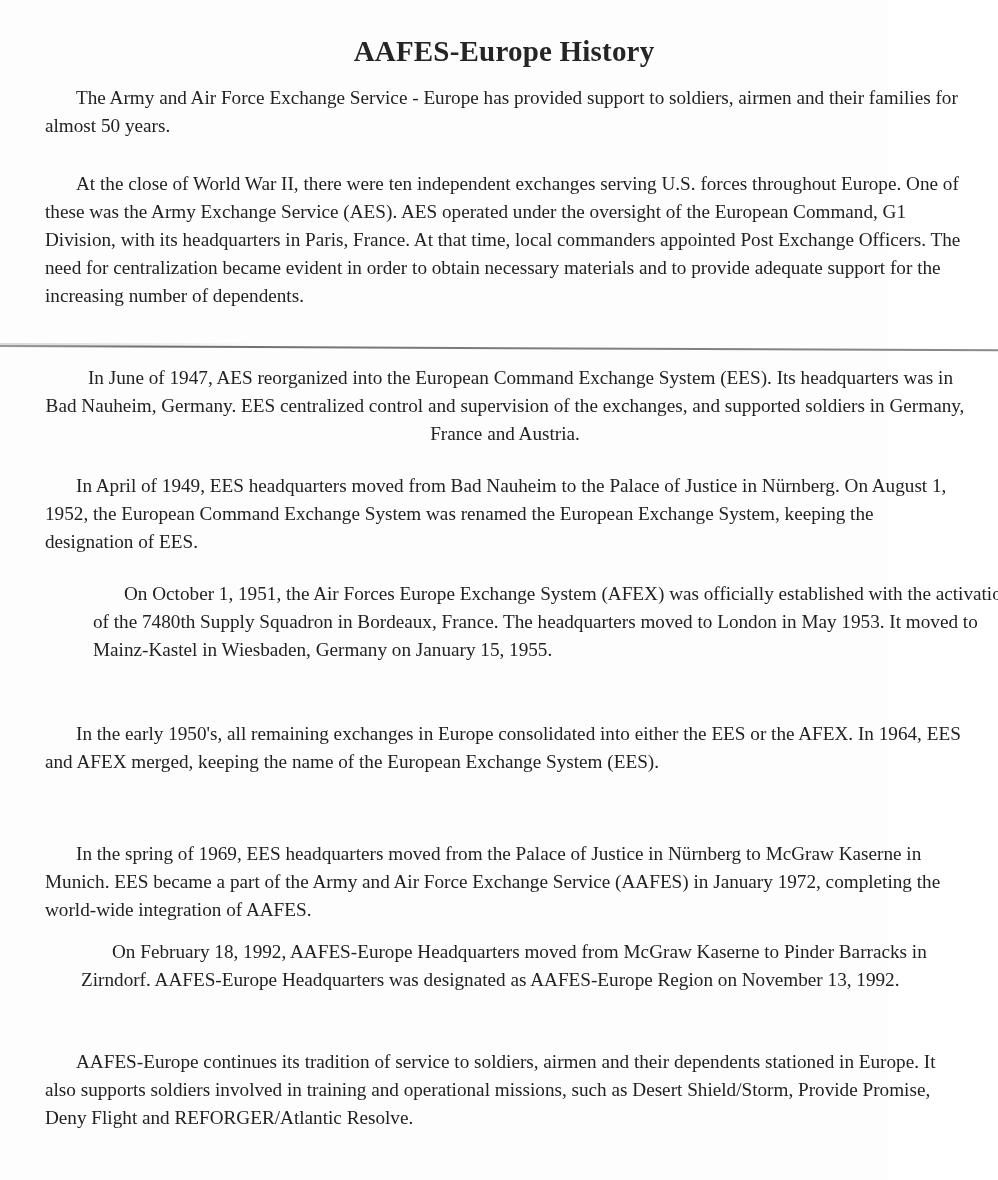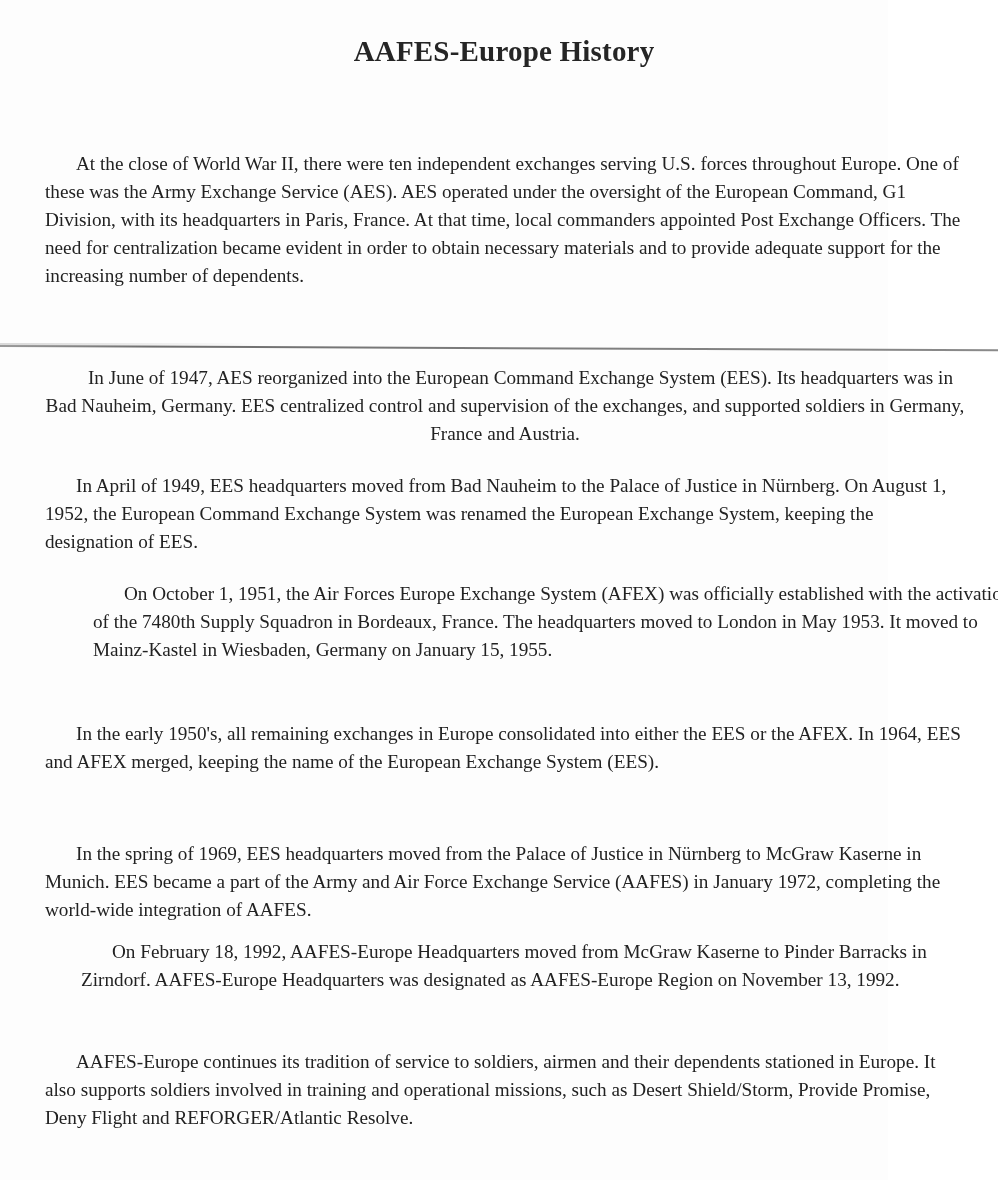--- a/index.html
+++ b/index.html
@@ -37,21 +37,21 @@
       position: absolute;
       left: 45px;
       width: 920px;
       font-size: 19.2px;
       line-height: 28px;
       text-indent: 31px;
       color: #222;
       margin: 0;
     }
     .p1 { top: 84px; }
-    .p2 { top: 150px; }
+    .p2 { top: 170px; }
     .p3 { top: 364px; text-align: center; }
     .p4 { top: 472px; }
     .p5 { top: 580px; margin-left: 48px; }
     .p6 { top: 720px; }
     .p7 { top: 828px; margin-top: 12px; }
     .p8 { top: 938px; margin-left: 36px; }
     .p9 { top: 1048px; }
     .narrow {
       font-family: "Liberation Sans Narrow", "Liberation Serif", serif;
     }
@@ -73,20 +73,21 @@
       height: 3px;
       background: linear-gradient(to right, rgba(150,150,150,0.35), rgba(150,150,150,0));
     }
   </style>
 </head>
 <body>
 
 <div class="page">
   <h1 class="title">AAFES-Europe History</h1>
 
+  <p class="para p1">The Army and Air Force Exchange Service - Europe has provided support to soldiers, airmen and their families for almost 50 years.</p>
   <p class="para p2">At the close of World War II, there were ten independent exchanges serving U.S. forces throughout Europe.  One of these was the Army Exchange Service (AES).  AES operated under the oversight of the European Command, G1 Division, with its headquarters in Paris, France.  At that time, local commanders appointed Post Exchange Officers.  The need for centralization became evident in order to obtain necessary materials and to provide adequate support for the increasing number of dependents.</p>
 
   <div class="divider-shadow"></div>
   <div class="divider"></div>
 
   <p class="para p3">In June of 1947, AES reorganized into the European Command Exchange System (EES).  Its headquarters was in Bad Nauheim, Germany.  EES centralized control and supervision of the exchanges, and supported soldiers in Germany, France and Austria.</p>
   <p class="para p4">In April of 1949,  EES headquarters moved from Bad Nauheim to the Palace of Justice in Nürnberg.  On August 1, 1952, the European Command Exchange System was renamed the European Exchange System, keeping the designation of EES.</p>
   <p class="para p5 narrow">On October 1, 1951, the Air Forces Europe Exchange System (AFEX) was officially established with the activation of the 7480th Supply Squadron in Bordeaux, France.  The headquarters moved to London in May 1953.  It moved to Mainz-Kastel in Wiesbaden, Germany on January 15, 1955.</p>
   <p class="para p6">In the early 1950's, all remaining exchanges in Europe consolidated into either the EES or the AFEX.  In 1964, EES and AFEX merged, keeping the name of the European Exchange System (EES).</p>
   <p class="para p7">In the spring of 1969, EES headquarters moved from the Palace of Justice in Nürnberg to McGraw Kaserne in Munich.  EES became a part of the Army and Air Force Exchange Service (AAFES) in January 1972, completing the world-wide integration of AAFES.</p>

